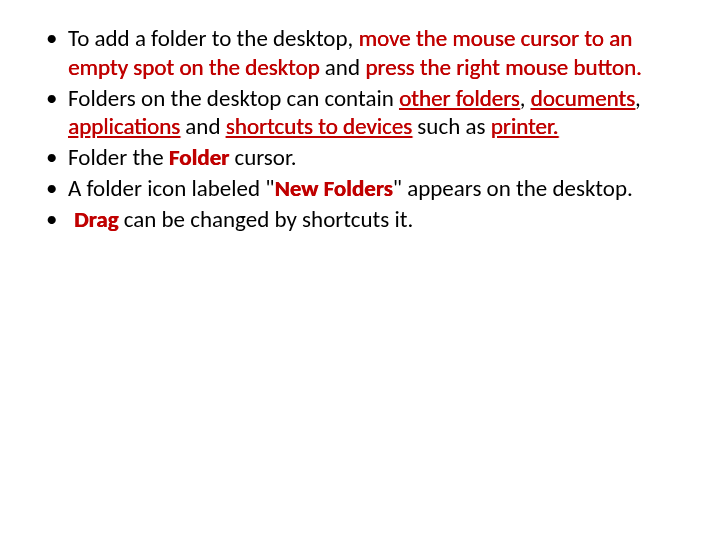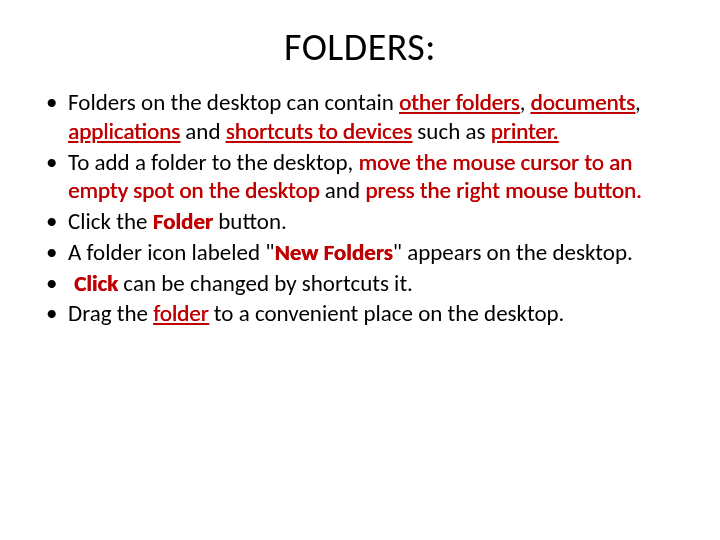--- a/index.html
+++ b/index.html
@@ -49,42 +49,38 @@
     text-shadow: 0.4px 0 0 currentColor;
   }
   .u { text-decoration: underline; }
   .b { font-weight: 700; }
   .pad { padding-left: 6px; }
 </style>
 </head>
 <body>
 
 <div class="slide">
-  <h1 class="title">FOLDERS:</h1>
 
   <ul class="body">
+
+    <li>
+      <span>To add a folder to the desktop, </span><span class="hl">move the mouse cursor to an empty spot on the desktop</span><span> and </span><span class="hl">press the right mouse button.</span>
+    </li>
 
     <li>
       <span>Folders on the desktop can contain </span><span class="hl u">other folders</span><span>, </span><span class="hl u">documents</span><span>, </span><span class="hl u">applications</span><span> and </span><span class="hl u">shortcuts to devices</span><span> such as </span><span class="hl u">printer.</span>
     </li>
 
     <li>
-      <span>To add a folder to the desktop, </span><span class="hl">move the mouse cursor to an empty spot on the desktop</span><span> and </span><span class="hl">press the right mouse button.</span>
-    </li>
-
-    <li>
-      <span>Click the </span><span class="hl b">Folder</span><span> button.</span>
+      <span>Folder the </span><span class="hl b">Folder</span><span> cursor.</span>
     </li>
 
     <li>
       <span>A folder icon labeled "</span><span class="hl b">New Folders</span><span>" appears on the desktop.</span>
     </li>
 
     <li>
-      <span class="pad"></span><span class="hl b">Click</span><span> can be changed by shortcuts it.</span>
+      <span class="pad"></span><span class="hl b">Drag</span><span> can be changed by shortcuts it.</span>
     </li>
 
-    <li>
-      <span> Drag the </span><span class="hl u">folder</span><span> to a convenient place on the desktop.</span>
-    </li>
 
   </ul>
 </div>
 
 </body></html>

